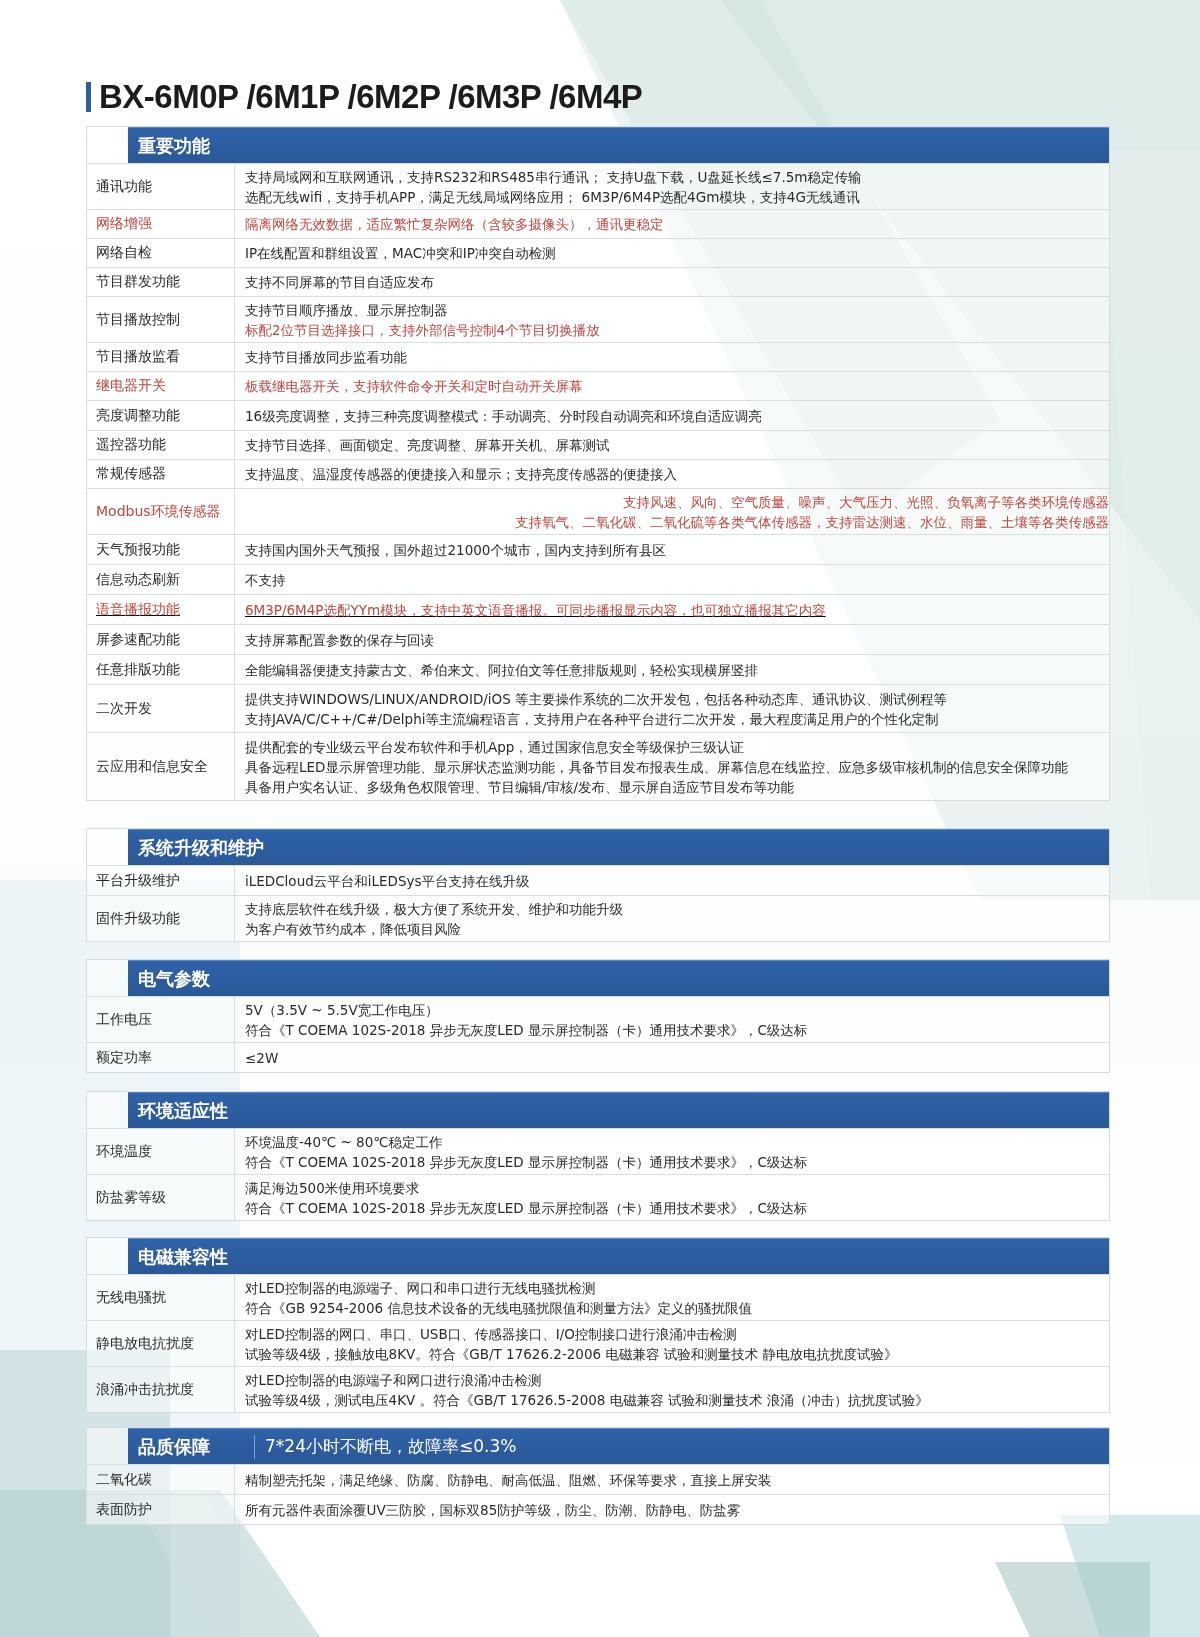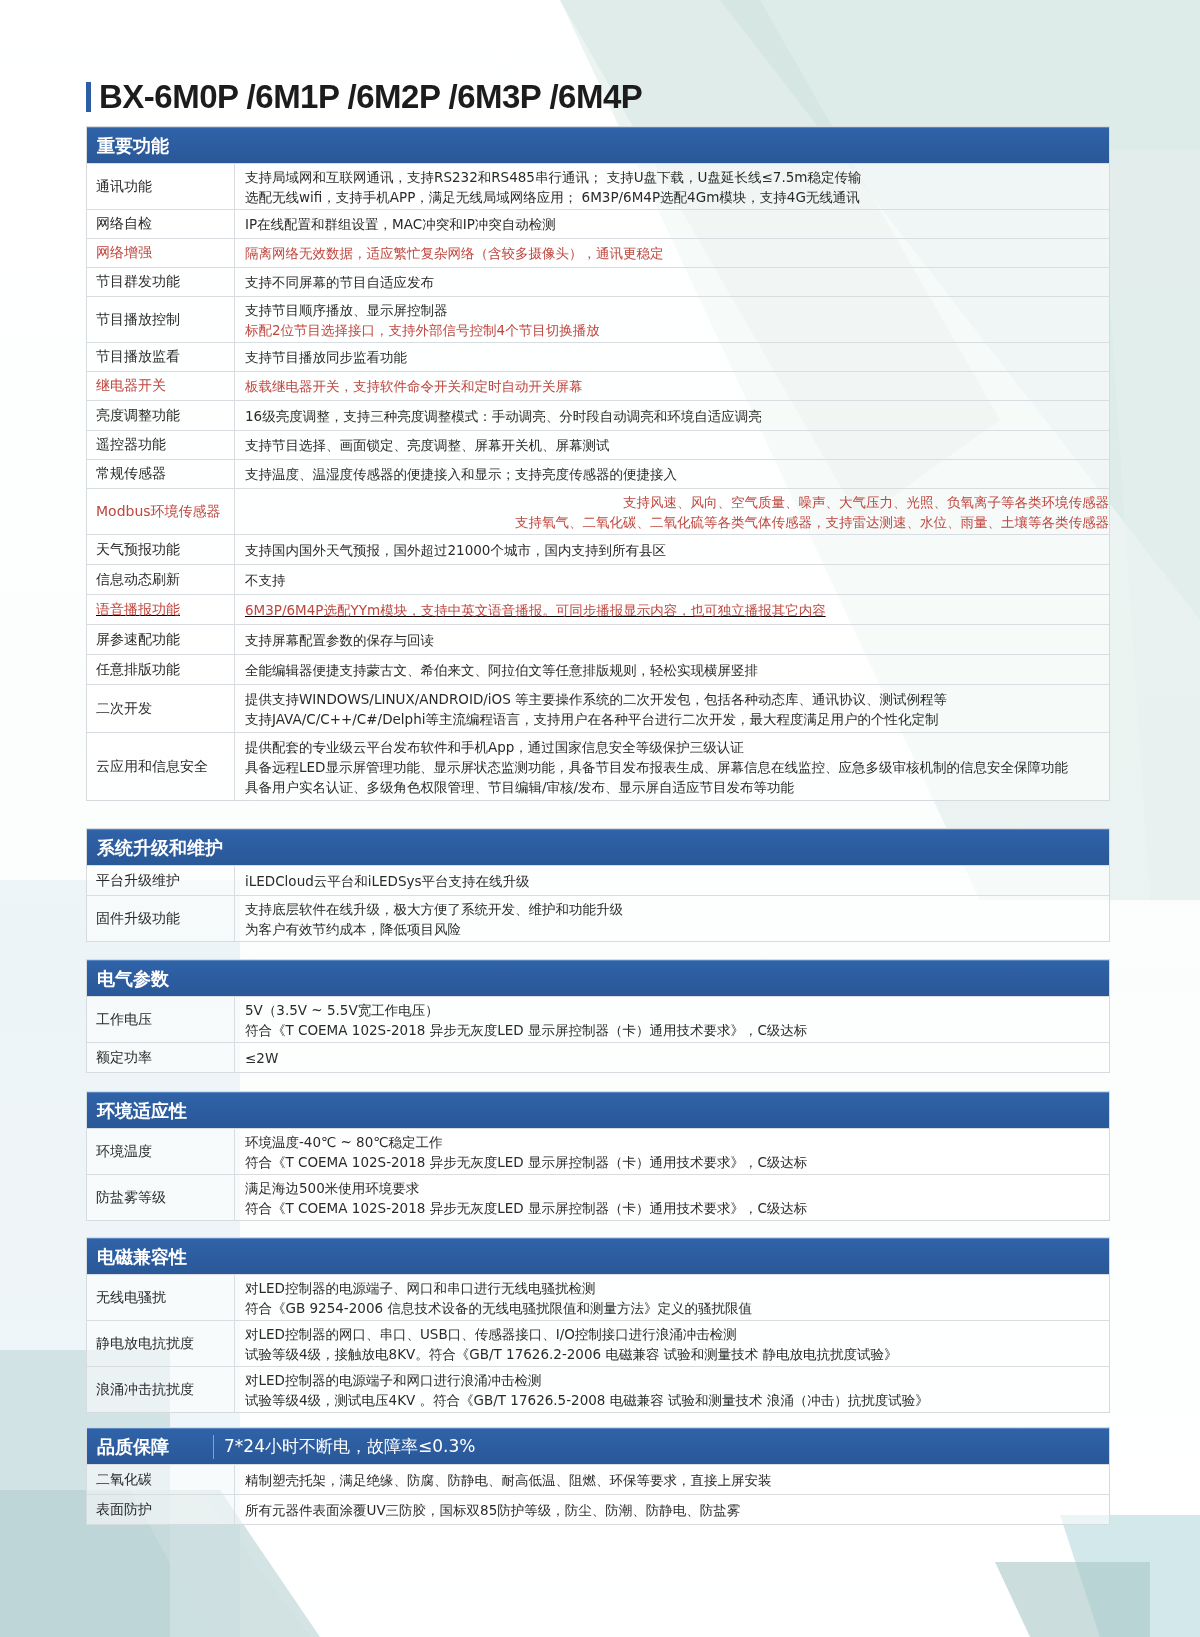--- a/index.html
+++ b/index.html
@@ -53,20 +53,21 @@
     .section-header {
       height: 36px;
       background: linear-gradient(180deg, #2f62a8 0%, #2a5898 100%);
       display: flex;
       align-items: center;
       padding-left: 10px;
       color: #ffffff;
       font-weight: 700;
       font-size: 18px;
       border-top: 1px solid #5a86c2;
+      margin-left: 41px;
     }
     .section-header .hdr-divider {
       width: 1px;
       height: 24px;
       background: #7fa2d2;
       margin-left: 44px;
       margin-right: 10px;
     }
     .section-header .hdr-value {
       font-weight: 400;
@@ -130,30 +131,30 @@
   <div class="section" style="top:126px;">
     <div class="section-header">重要功能</div>
 
     <div class="row" style="height:46px;">
       <div class="cell-label">通讯功能</div>
       <div class="cell-value">
         <div class="line">支持局域网和互联网通讯，支持RS232和RS485串行通讯； 支持U盘下载，U盘延长线≤7.5m稳定传输</div>
         <div class="line">选配无线wifi，支持手机APP，满足无线局域网络应用； 6M3P/6M4P选配4Gm模块，支持4G无线通讯</div>
       </div>
     </div>
-    <div class="row" style="height:28px;">
-      <div class="cell-label">网络自检</div>
-      <div class="cell-value">
-          <div class="line">IP在线配置和群组设置，MAC冲突和IP冲突自动检测</div>
-        </div>
-    </div>
     <div class="row red" style="height:28px;">
       <div class="cell-label">网络增强</div>
       <div class="cell-value">
           <div class="line">隔离网络无效数据，适应繁忙复杂网络（含较多摄像头），通讯更稳定</div>
+        </div>
+    </div>
+    <div class="row" style="height:28px;">
+      <div class="cell-label">网络自检</div>
+      <div class="cell-value">
+          <div class="line">IP在线配置和群组设置，MAC冲突和IP冲突自动检测</div>
         </div>
     </div>
     <div class="row" style="height:28px;">
       <div class="cell-label">节目群发功能</div>
       <div class="cell-value">
           <div class="line">支持不同屏幕的节目自适应发布</div>
         </div>
     </div>
     <div class="row" style="height:46px;">
       <div class="cell-label">节目播放控制</div>

